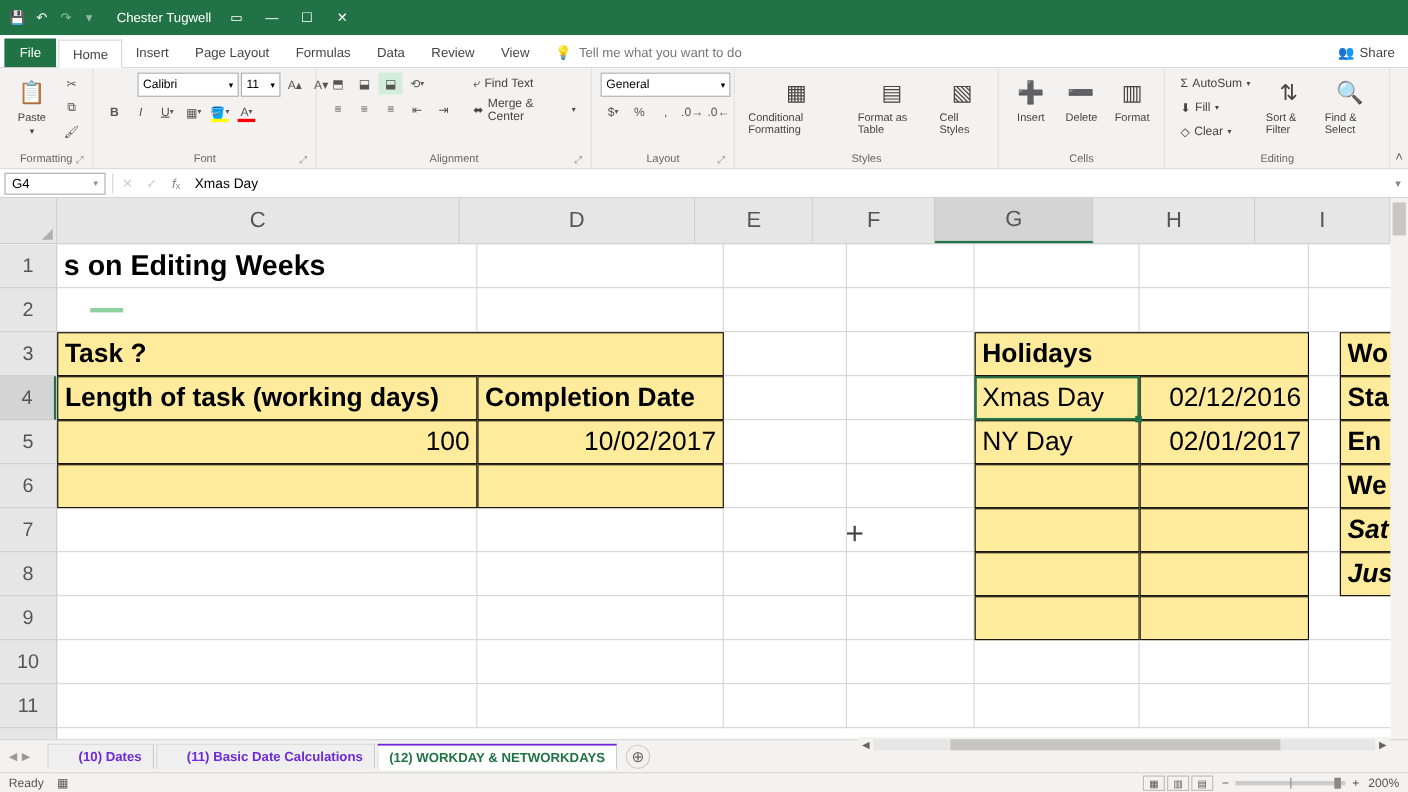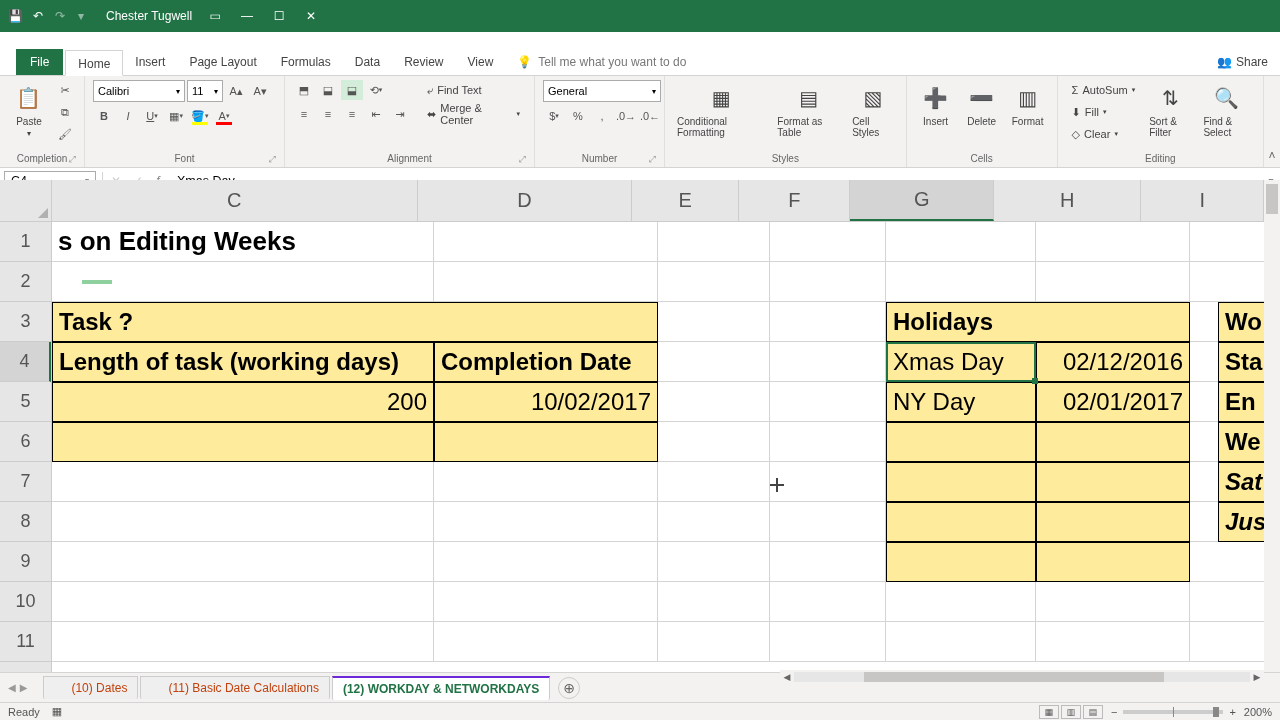--- a/index.html
+++ b/index.html
@@ -9,39 +9,39 @@
 .titlebar { height: 32px; background: #217346; color: #fff; display: flex; align-items: center; font-size: 12px; }
 .titlebar .qat { display: flex; align-items: center; gap: 6px; padding: 0 8px; }
 .titlebar .qat .icon { width: 16px; height: 16px; display:flex; align-items:center; justify-content:center; font-size:12px; color:#fff; }
 .titlebar .title { flex: 1; text-align: center; font-size: 12px; }
 .titlebar .right { display: flex; align-items: center; gap: 14px; padding: 0 10px; }
 .titlebar .right .icon { width:18px; height:18px; display:flex; align-items:center; justify-content:center; font-size:12px; }
 .titlebar .username { font-size: 12px; text-align: right; }
 .qat-sep { color: rgba(255,255,255,0.5); margin: 0 4px; }
 
 
-.ribbon-tabs { height: 44px; background: #fff; display: flex; align-items: flex-end; border-bottom: 1px solid #d4d4d4; padding-left: 16px; }
+.ribbon-tabs { height: 30px; background: #fff; display: flex; align-items: flex-end; border-bottom: 1px solid #d4d4d4; padding-left: 4px; }
 .ribbon-tabs .file-tab { background: #217346; color: #fff; padding: 6px 14px; font-size: 12px; height: 26px; margin-right:2px;}
 .ribbon-tabs .tab { padding: 6px 12px; font-size: 12px; color: #444; cursor: pointer; height:26px;}
 .ribbon-tabs .tab.active { border: 1px solid #d4d4d4; border-bottom: 1px solid #fff; background:#fff; margin-bottom:-1px; }
 .ribbon-tabs .tell-me { display:flex; align-items:center; gap:6px; padding: 6px 12px; font-size:12px; color:#777; }
 .ribbon-tabs .spacer { flex:1; }
 .ribbon-tabs .share { padding:6px 12px; font-size:12px; color:#444; display:flex; align-items:center; gap:4px;}
 
 
 .ribbon { height: 92px; background: #f3f2f1; border-bottom: 1px solid #d4d4d4; display: flex; }
 .ribbon-group { border-right: 1px solid #e1dfdd; padding: 4px 8px 2px 8px; display:flex; flex-direction:column; justify-content:space-between;}
 .ribbon-group .group-body { flex:1; display:flex; align-items:flex-start; gap:4px; }
 .ribbon-group .group-label { text-align:center; font-size:10px; color:#666; padding:1px 0; position:relative;}
 .ribbon-group .group-label .dlg { position:absolute; right:0; bottom:0; font-size:9px; color:#888; }
 .big-btn { display:flex; flex-direction:column; align-items:center; justify-content:center; gap:2px; font-size:10px; color:#444; padding:2px 4px; cursor:pointer; min-width:42px;}
 .big-btn .bicon { width:32px; height:32px; display:flex; align-items:center; justify-content:center; font-size:20px;}
 .small-row { display:flex; gap:2px; align-items:center;}
 .small-btn { width:22px; height:20px; display:flex; align-items:center; justify-content:center; font-size:11px; color:#555; cursor:pointer; border:1px solid transparent;}
-.font-name { width:92px; height:22px; border:1px solid #ababab; background:#fff; font-size:11px; padding:0 4px; display:flex; align-items:center; justify-content:space-between;}
+.font-name { width:92px; height:22px; border:1px solid #ababab; background:#fff; font-size:11px; padding:0 4px; display:flex; align-items:center; justify-content:space-between;margin-left:32px;}
 .font-size { width:36px; height:22px; border:1px solid #ababab; background:#fff; font-size:11px; padding:0 4px; display:flex; align-items:center; justify-content:space-between;}
 .combo { height:22px; border:1px solid #ababab; background:#fff; font-size:11px; padding:0 4px; display:flex; align-items:center; justify-content:space-between;}
 .wide-btn { height:20px; padding:0 6px; display:flex; align-items:center; gap:4px; font-size:11px; color:#444; cursor:pointer;}
 .col-stack { display:flex; flex-direction:column; gap:2px;}
 
 
 .formula-bar { height: 26px; display:flex; align-items:center; border-bottom:1px solid #d4d4d4; background:#fff;}
 .name-box { width:92px; height:20px; margin:0 4px; border:1px solid #ababab; font-size:12px; padding:0 6px; display:flex; align-items:center; justify-content:space-between; background:#fff;}
 .fb-btn { width:22px; height:20px; display:flex; align-items:center; justify-content:center; font-size:12px; color:#888; cursor:pointer;}
 .fb-sep { width:1px; height:18px; background:#d4d4d4; margin:0 2px;}
@@ -78,21 +78,21 @@
 .hscroll-area .arrow { width:14px; height:14px; display:flex; align-items:center; justify-content:center; font-size:9px; color:#666;}
 .hscroll-area .track { flex:1; height:10px; background:#e6e6e6; position:relative;}
 .hscroll-area .track .thumb { position:absolute; left:70px; width:300px; top:0; bottom:0; background:#c8c6c4;}
 
 
 .sheet-bar { position:absolute; bottom:18px; left:0; right:0; height:30px; background:#f3f2f1; border-top:1px solid #d4d4d4; display:flex; align-items:center; padding-left:8px;}
 .sheet-nav { display:flex; gap:4px; color:#999; font-size:10px; margin-right:8px;}
 .sheet-nav span{ cursor:pointer;}
 .sheet-tab { padding:4px 10px; font-size:12px; color:#217346; background:#fff; border:1px solid #ccc; border-bottom:none; margin-right:2px; cursor:pointer; border-radius:0 0 2px 2px;}
 .sheet-tab.active { background:#fff; font-weight:700; border-top:2px solid #6d28d9;}
-.sheet-tab.inactive { background:#efefef; color:#c2410c; font-weight:400;padding-left:27px;}
+.sheet-tab.inactive { background:#efefef; color:#6d28d9; font-weight:700;padding-left:27px;}
 .new-sheet { width:22px; height:22px; border:1px solid #ccc; border-radius:50%; display:flex; align-items:center; justify-content:center; font-size:14px; color:#666; margin-left:6px; cursor:pointer;}
 
 
 .status-bar { position:absolute; bottom:0; left:0; right:0; height:18px; background:#f3f2f1; border-top:1px solid #d4d4d4; display:flex; align-items:center; font-size:11px; color:#555; padding:0 8px;}
 .status-bar .spacer { flex:1;}
 .status-bar .views { display:flex; gap:2px; margin-right:8px;}
 .status-bar .views .v { width:20px; height:14px; border:1px solid #bbb; display:flex; align-items:center; justify-content:center; font-size:9px;}
 .status-bar .zoom-slider { width:100px; height:4px; background:#ccc; position:relative; margin:0 6px;}
 .status-bar .zoom-slider .tick { position:absolute; left:50%; top:-3px; width:1px; height:10px; background:#888;}
 .status-bar .zoom-slider .knob { position:absolute; left:90%; top:-3px; width:6px; height:10px; background:#888;}
@@ -146,21 +146,21 @@
         <div class="bicon">📋</div>
         <span>Paste</span>
         <span style="font-size:8px">▾</span>
       </div>
       <div class="col-stack">
         <div class="small-btn">✂</div>
         <div class="small-btn">⧉</div>
         <div class="small-btn">🖌</div>
       </div>
     </div>
-    <div class="group-label"><span>Completion</span><span class="dlg">⤢</span></div>
+    <div class="group-label"><span>Formatting</span><span class="dlg">⤢</span></div>
   </div>
 
   <div class="ribbon-group" style="min-width:200px">
     <div class="group-body col-stack" style="gap:4px">
       <div class="small-row">
         <div class="font-name">
             <span>Calibri</span>
             <span style="font-size:8px">▾</span>
           </div>
         <div class="font-size">
@@ -228,21 +228,21 @@
           <span style="font-size:8px">▾</span>
         </div>
       <div class="small-row">
         <div class="small-btn">$<span style="font-size:7px">▾</span></div>
         <div class="small-btn">%</div>
         <div class="small-btn">,</div>
         <div class="small-btn">.0→</div>
         <div class="small-btn">.0←</div>
       </div>
     </div>
-    <div class="group-label"><span>Number</span><span class="dlg">⤢</span></div>
+    <div class="group-label"><span>Layout</span><span class="dlg">⤢</span></div>
   </div>
 
   <div class="ribbon-group">
     <div class="group-body">
       <div class="big-btn">
           <div class="bicon">▦</div>
           <span style="line-height:1.1">Conditional Formatting</span>
         </div>
       <div class="big-btn">
           <div class="bicon">▤</div>
@@ -373,21 +373,21 @@
 
     <div class="cell hl bordered bold" style="left:0;top:120px;width:382px;height:40px;border:1px solid #000">Length of task (working days)</div>
     <div class="cell hl bordered bold" style="left:382px;top:120px;width:224px;height:40px;border:1px solid #000">Completion Date</div>
     <div class="cell" style="left:606px;top:120px;width:112px;height:40px"></div>
     <div class="cell" style="left:718px;top:120px;width:116px;height:40px"></div>
     <div class="cell hl bordered" style="left:834px;top:120px;width:150px;height:40px;border:1px solid #000">Xmas Day</div>
     <div class="cell hl bordered right" style="left:984px;top:120px;width:154px;height:40px;border:1px solid #000">02/12/2016</div>
     <div class="cell" style="left:1138px;top:120px;width:128px;height:40px"></div>
     <div class="cell hl bordered bold" style="left:1166px;top:120px;width:60px;height:40px;border:1px solid #000">Sta</div>
 
-    <div class="cell hl bordered right" style="left:0;top:160px;width:382px;height:40px;border:1px solid #000">200</div>
+    <div class="cell hl bordered right" style="left:0;top:160px;width:382px;height:40px;border:1px solid #000">100</div>
     <div class="cell hl bordered right" style="left:382px;top:160px;width:224px;height:40px;border:1px solid #000">10/02/2017</div>
     <div class="cell" style="left:606px;top:160px;width:112px;height:40px"></div>
     <div class="cell" style="left:718px;top:160px;width:116px;height:40px"></div>
     <div class="cell hl bordered" style="left:834px;top:160px;width:150px;height:40px;border:1px solid #000">NY Day</div>
     <div class="cell hl bordered right" style="left:984px;top:160px;width:154px;height:40px;border:1px solid #000">02/01/2017</div>
     <div class="cell" style="left:1138px;top:160px;width:128px;height:40px"></div>
     <div class="cell hl bordered bold" style="left:1166px;top:160px;width:60px;height:40px;border:1px solid #000">En</div>
 
     <div class="cell hl bordered" style="left:0;top:200px;width:382px;height:40px;border:1px solid #000"></div>
     <div class="cell hl bordered" style="left:382px;top:200px;width:224px;height:40px;border:1px solid #000"></div>

